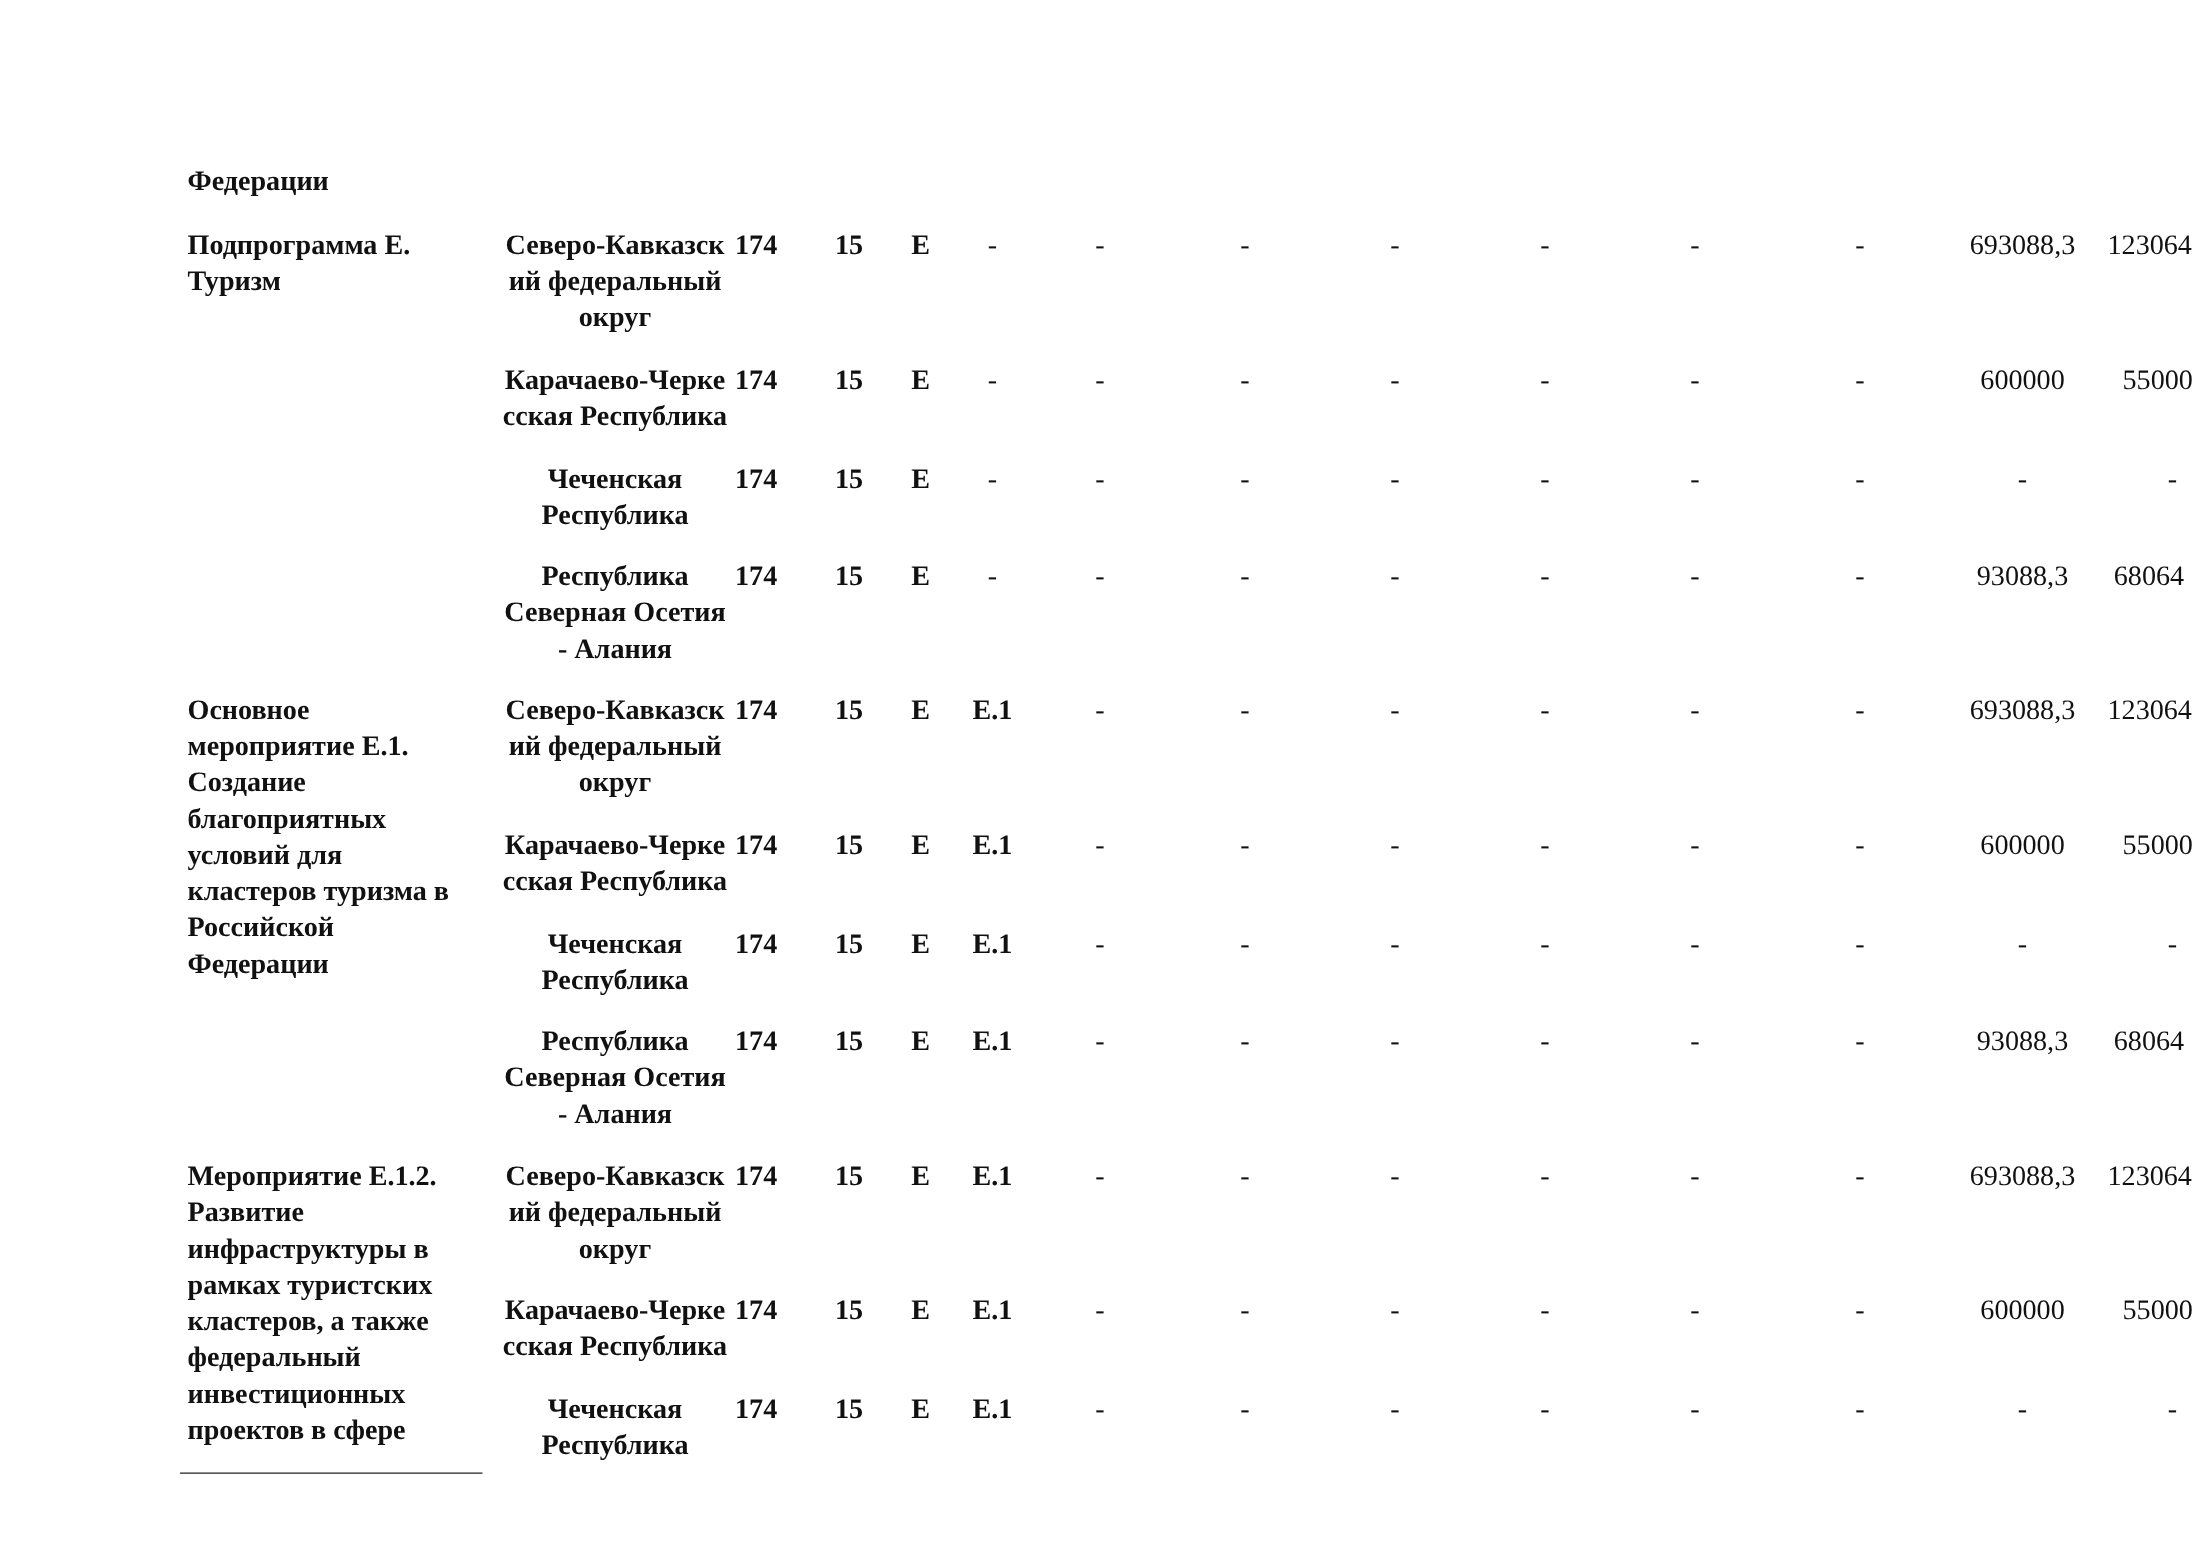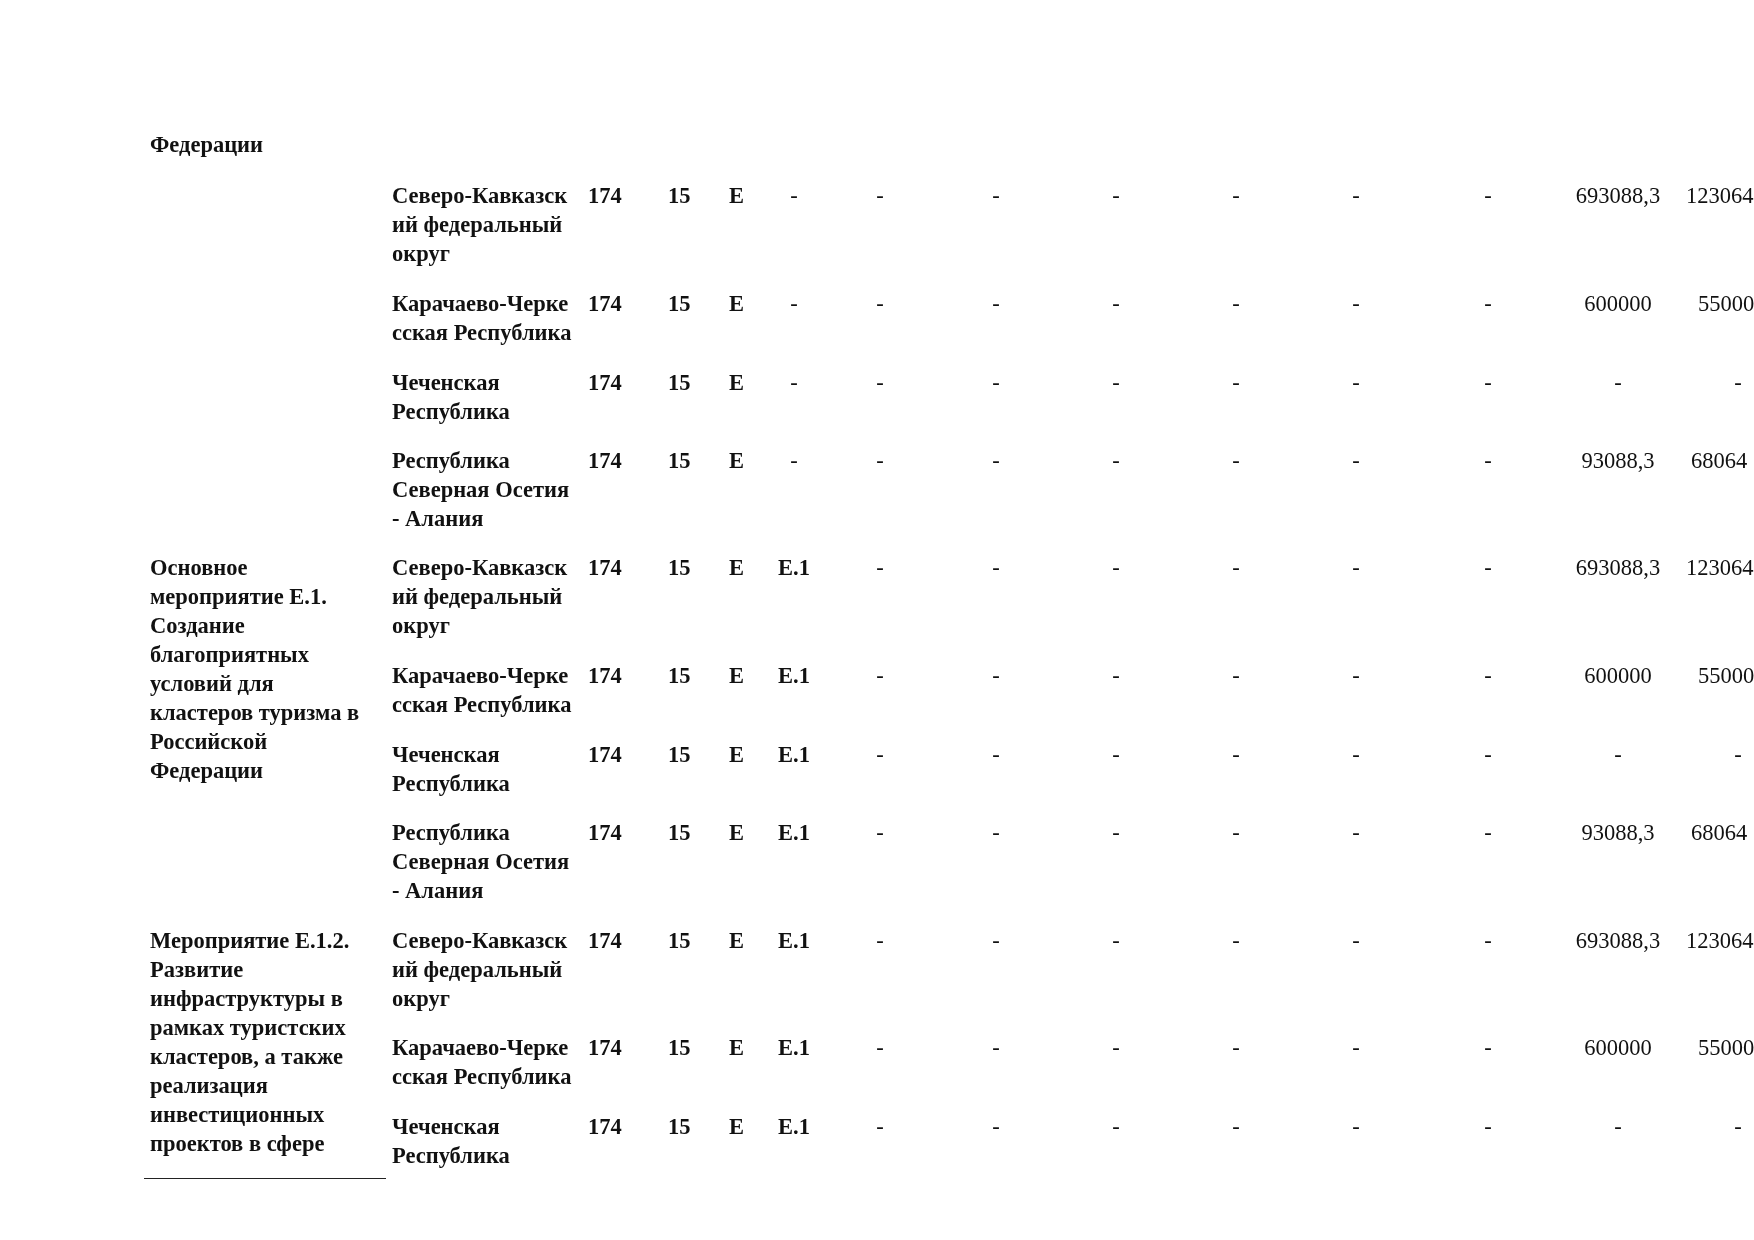--- a/index.html
+++ b/index.html
@@ -5,38 +5,40 @@
   html, body { margin: 0; padding: 0; background: #ffffff; }
   body {
     width: 1754px; height: 1240px; position: relative; overflow: hidden;
     font-family: "Liberation Serif", "DejaVu Serif", serif;
     font-size: 22.5px; color: #111111; line-height: 29px;
   }
   .page { position: absolute; left: 0; top: 0; width: 1754px; height: 1240px; }
   .row { position: absolute; left: 0; width: 1700px; }
   .cell { position: absolute; top: 0; white-space: pre-line; font-weight: bold; }
   .c-name { left: 150px; width: 235px; }
-  .c-region { left: 392px; width: 200px; }
+  .c-region { left: 392px; width: 200px; text-align: center; }
   .c-k1 { left: 588px; }
   .c-k2 { left: 668px; }
   .c-k3 { left: 729px; }
   .c-k4 { left: 778px; }
   .dash { position: absolute; top: 0; width: 20px; text-align: center; }
   .v1 { position: absolute; top: 0; left: 1560px; width: 116px; text-align: center; }
   .v2 { position: absolute; top: 0; left: 1686px; width: 120px; text-align: left; white-space: nowrap; }
   .v2c { position: absolute; top: 0; left: 1728px; width: 20px; text-align: center; }
   .footnote-rule { position: absolute; left: 144px; top: 1178px; width: 242px; height: 0; border-top: 1.5px solid #222; }
 </style>
 </head>
 <body>
 
 <div class="page">
 
   <div class="cell" style="left:150px; top:130px;">Федерации</div>
 
+  <div class="cell c-name" style="top:181px;">Подпрограмма Е.
+Туризм</div>
 
   <div class="row" style="top:181px;">
     <div class="cell c-region">Северо-Кавказск
 ий федеральный
 округ</div>
     <div class="cell c-k1">174</div>
     <div class="cell c-k2">15</div>
     <div class="cell c-k3">E</div>
     <div class="dash" style="left:784px;">-</div>
     <div class="dash" style="left:870px;">-</div>
@@ -178,21 +180,21 @@
     <div class="dash" style="left:1478px;">-</div>
     <div class="v1">93088,3</div>
     <div class="v2" style="left:1691px;">68064</div>
   </div>
 
   <div class="cell c-name" style="top:926px;">Мероприятие Е.1.2.
 Развитие
 инфраструктуры в
 рамках туристских
 кластеров, а также
-реализация
+федеральный
 инвестиционных
 проектов в сфере</div>
 
   <div class="row" style="top:926px;">
     <div class="cell c-region">Северо-Кавказск
 ий федеральный
 округ</div>
     <div class="cell c-k1">174</div>
     <div class="cell c-k2">15</div>
     <div class="cell c-k3">E</div>

